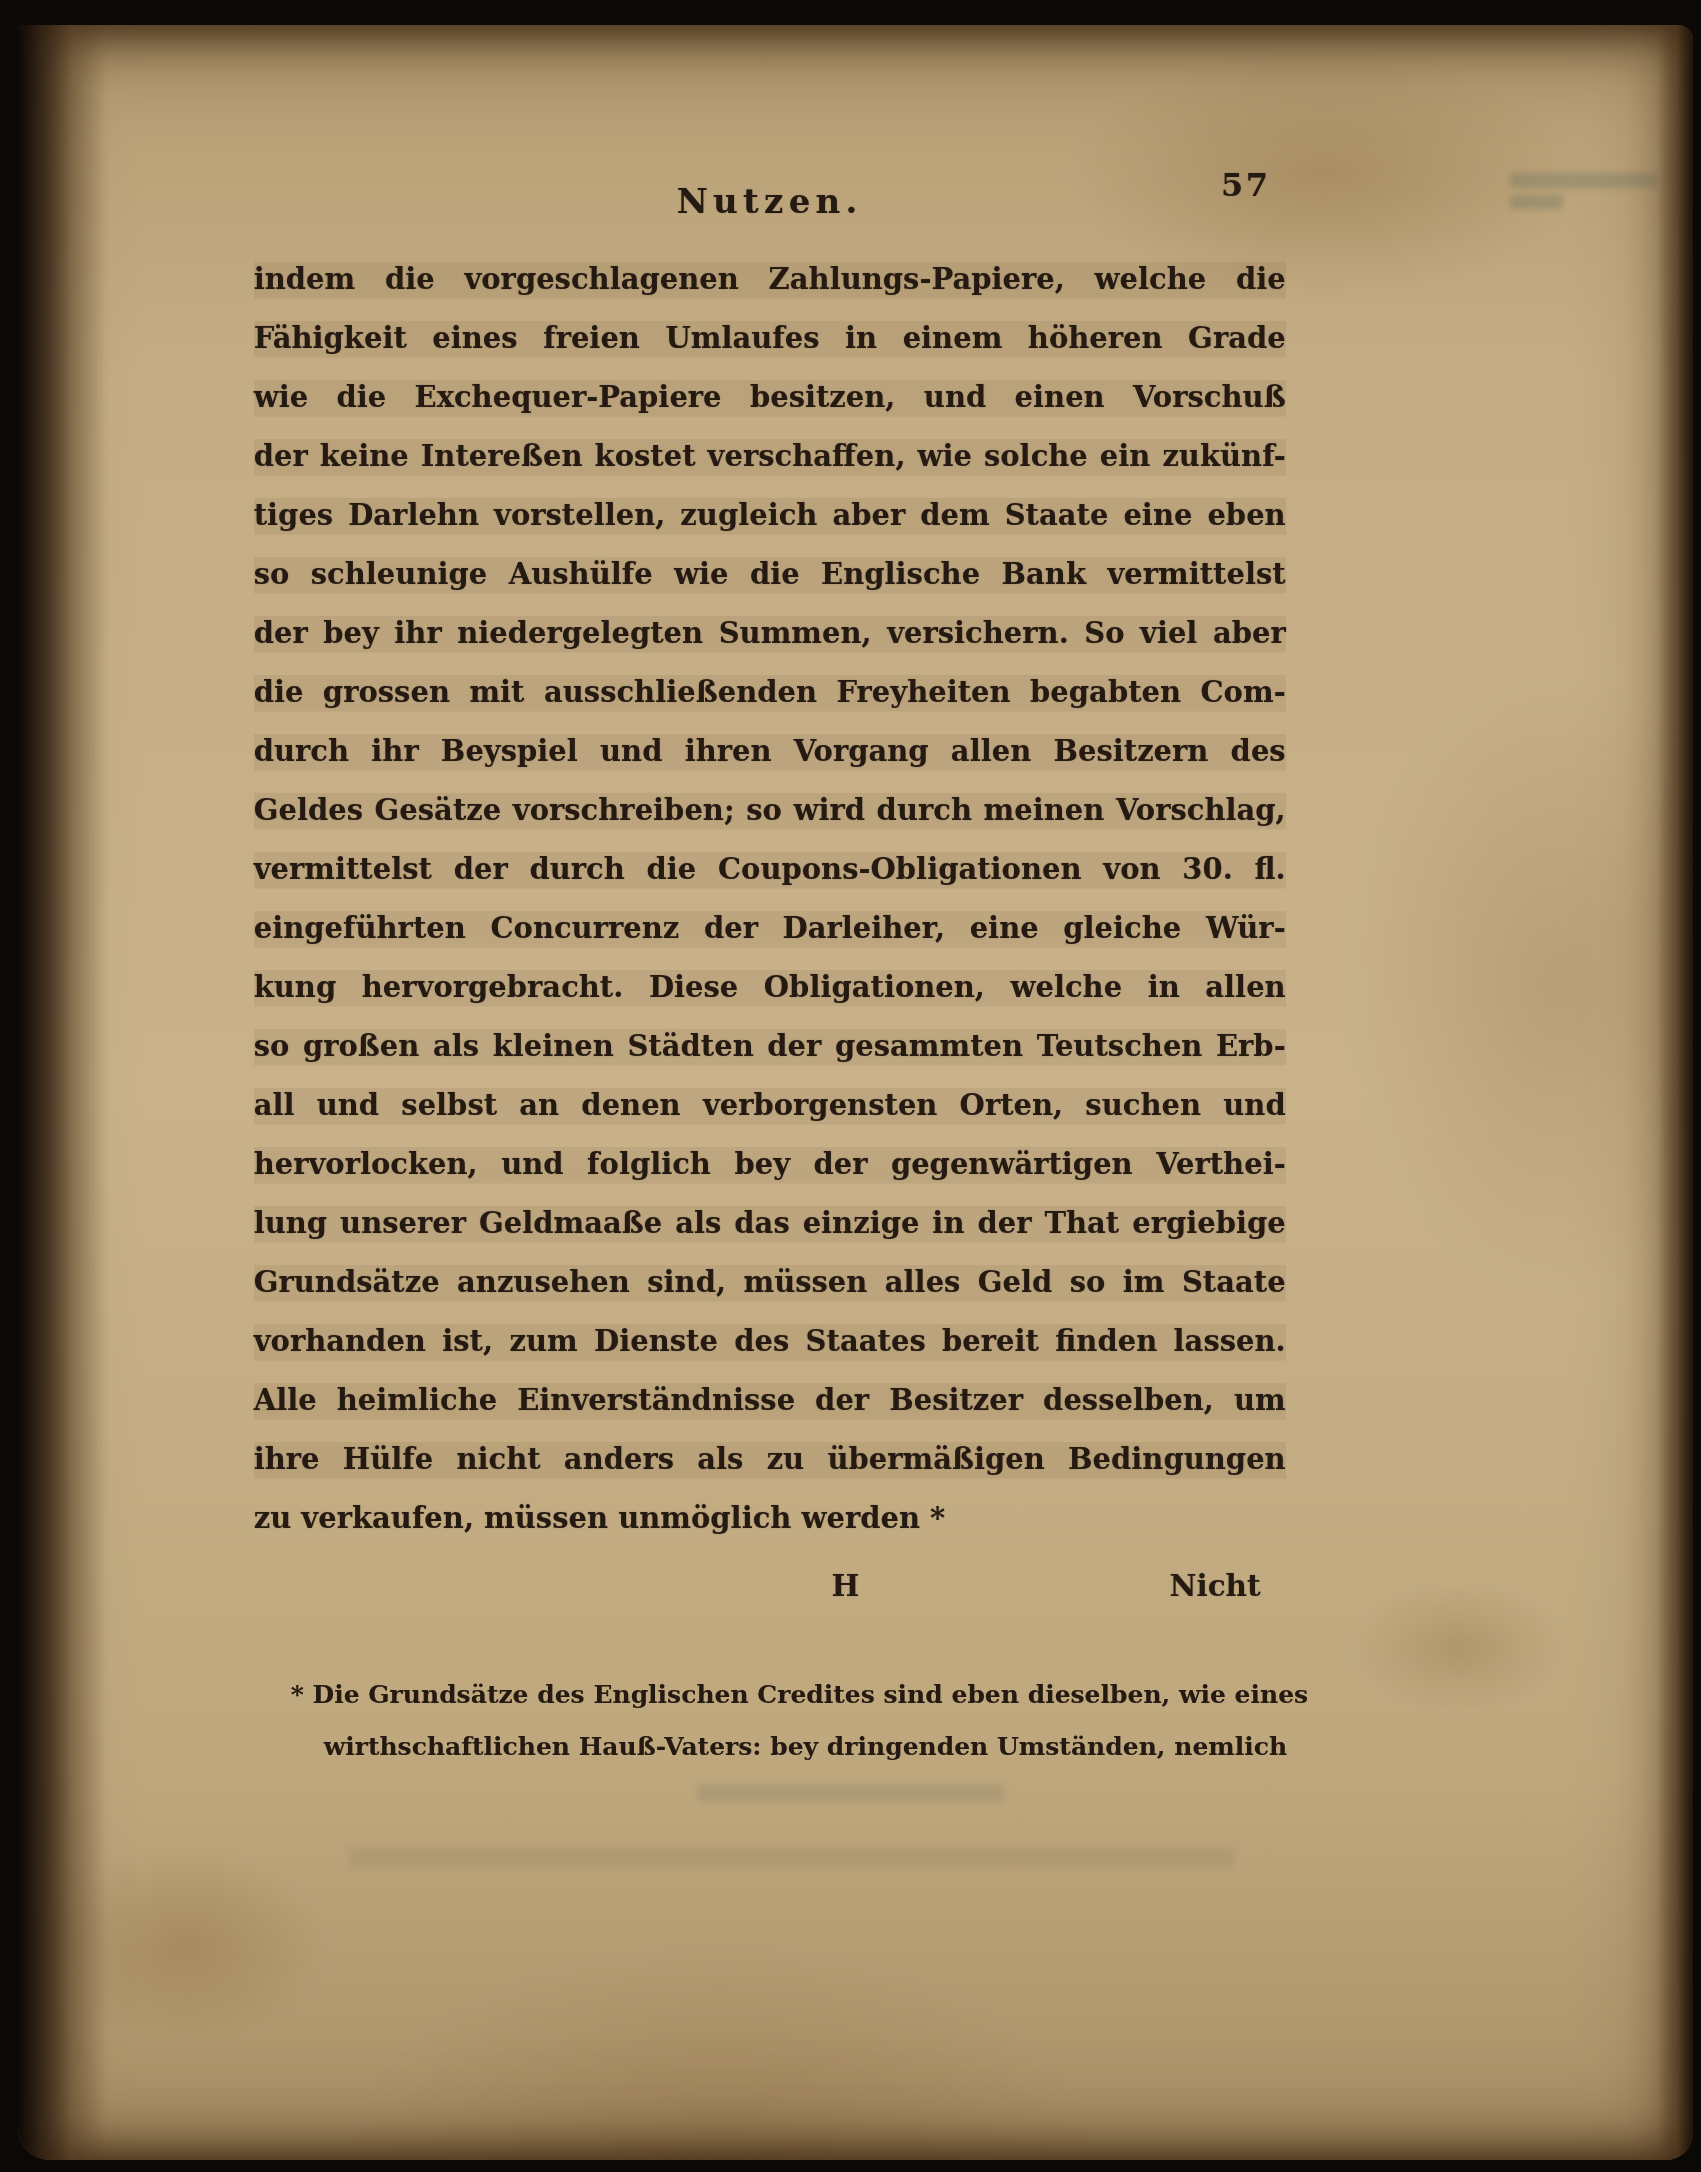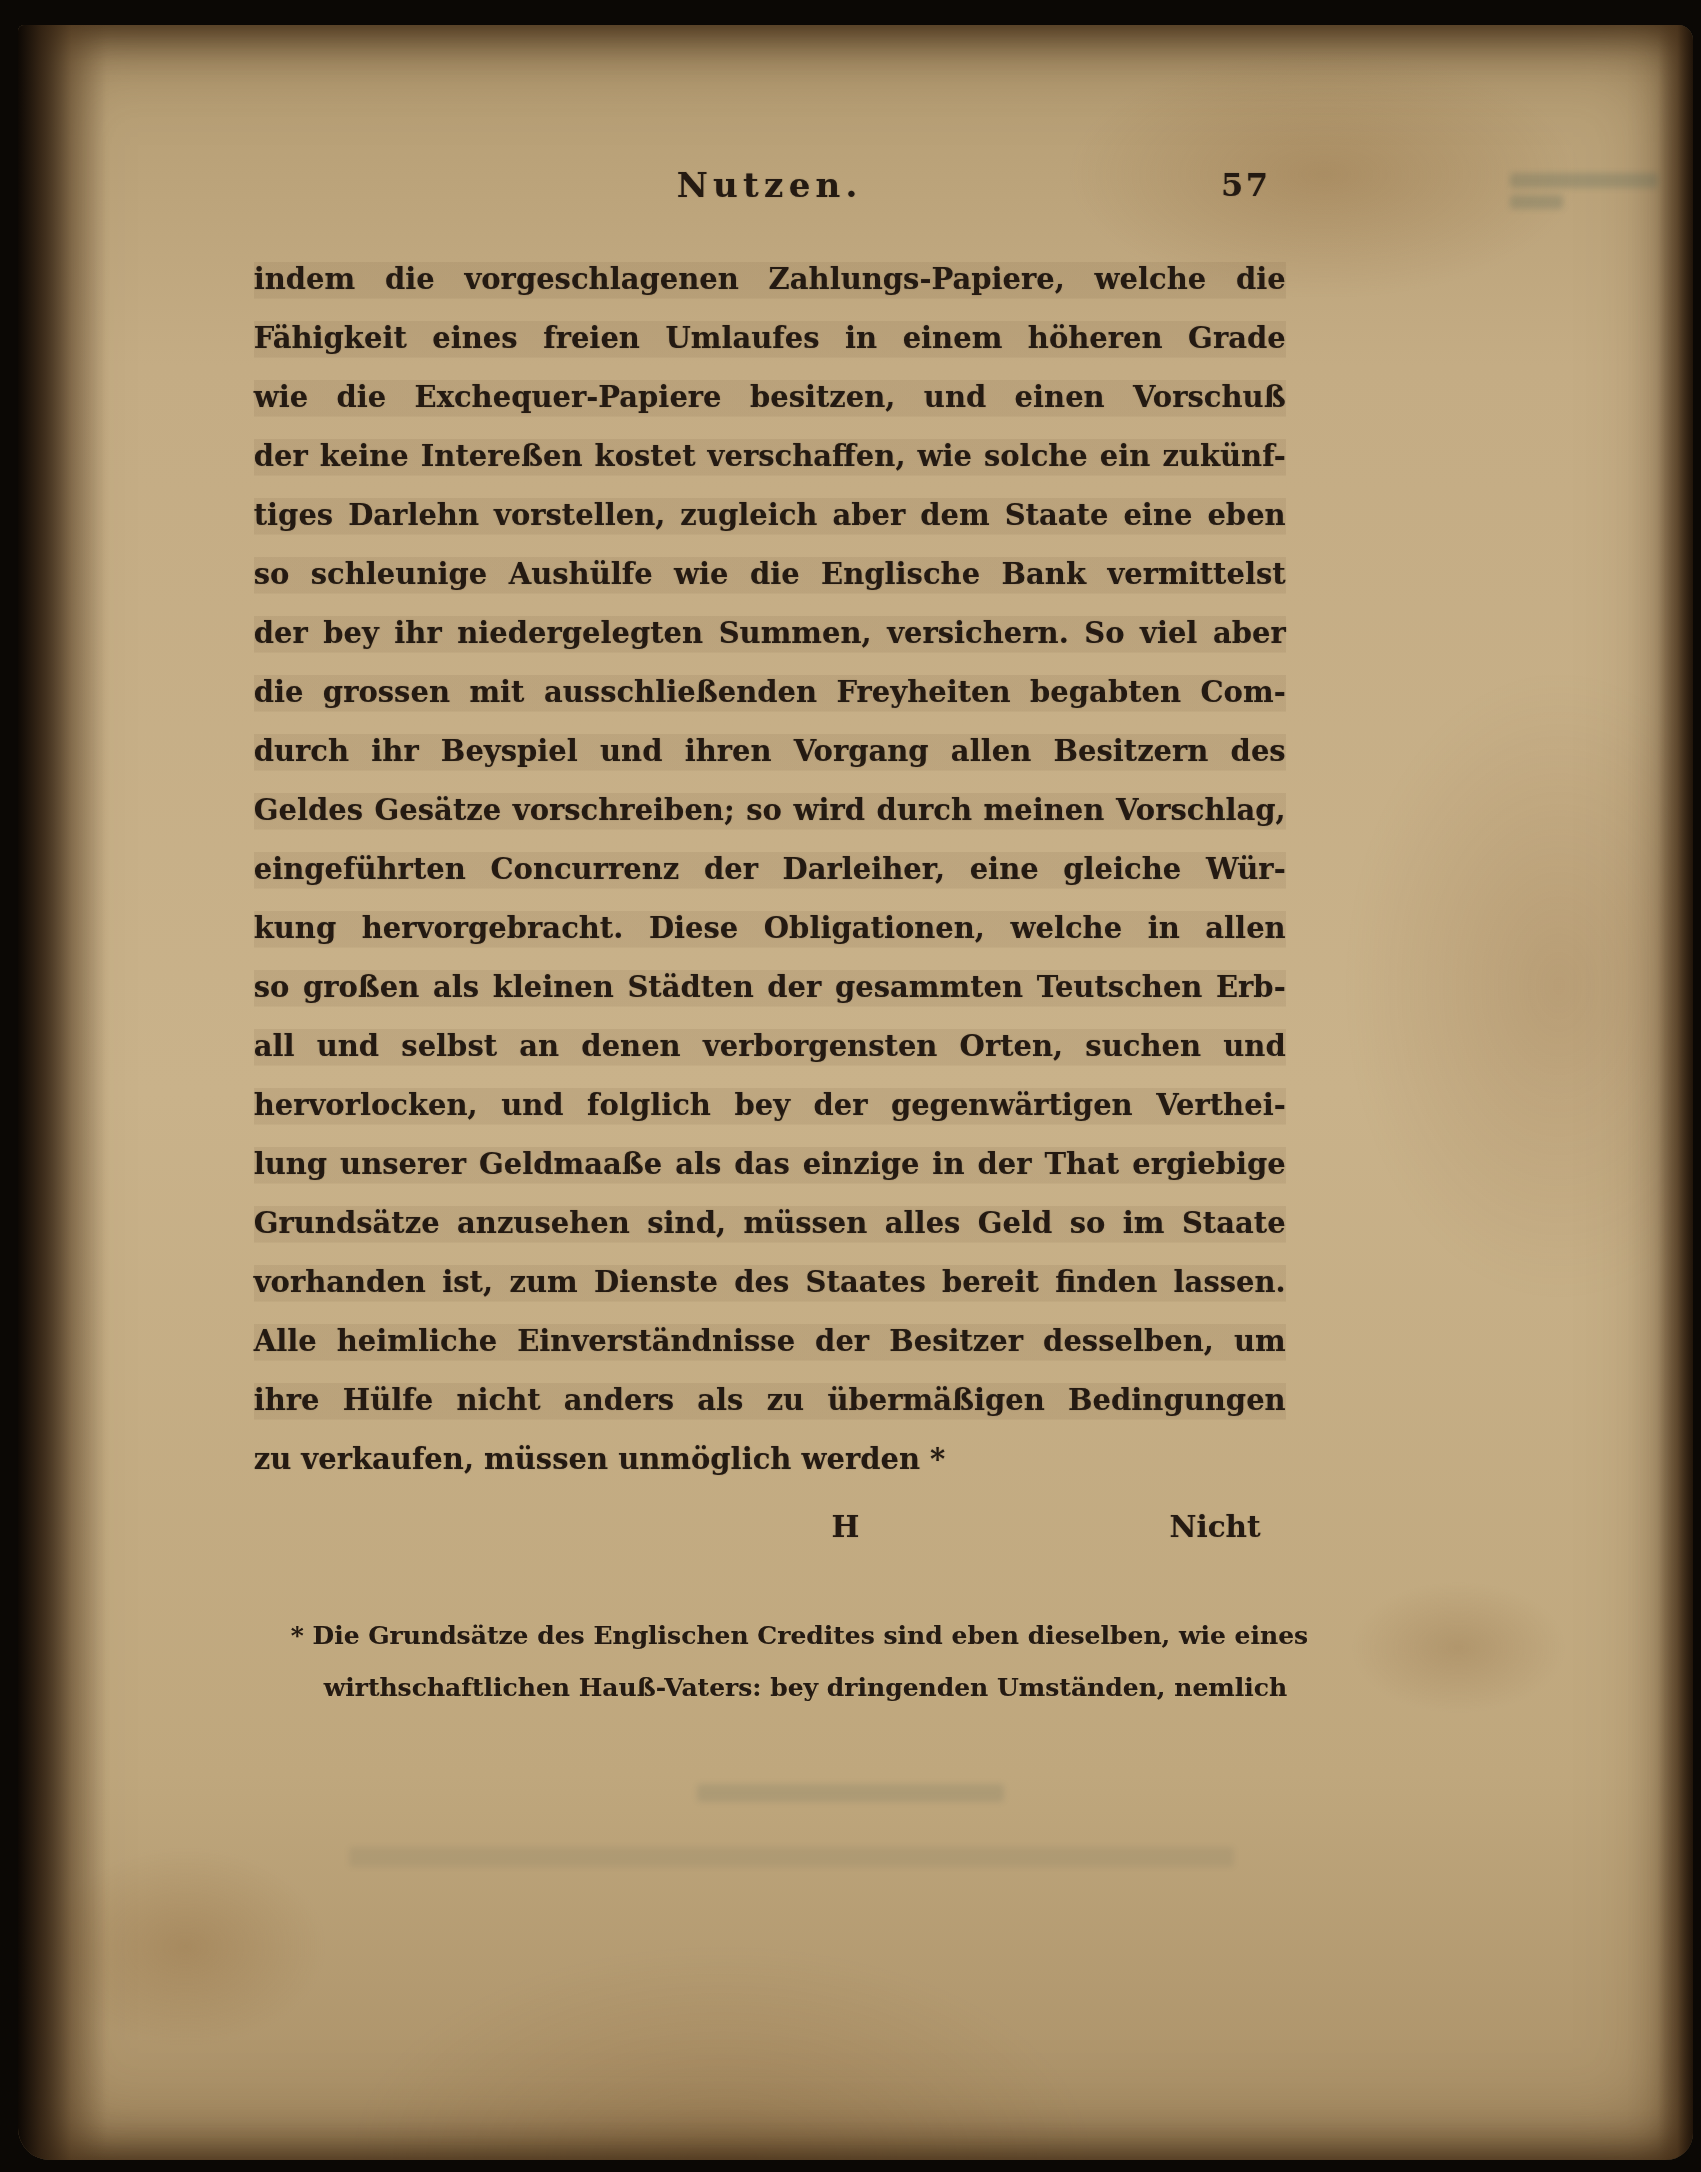--- a/index.html
+++ b/index.html
@@ -72,20 +72,21 @@
     height: 54px;
   }
   .running-title {
     position: absolute;
     left: 0; right: 0;
     text-align: center;
     font-size: 34px;
     font-weight: 700;
     letter-spacing: 5.3px;
     text-shadow: 0 0 1.2px rgba(36,26,18,0.4);
+    margin-top: 16px;
   }
   .page-number {
     position: absolute;
     right: 15.3px;
     top: 1.2px;
     font-size: 32px;
     font-weight: 700;
     letter-spacing: 2.4px;
     text-shadow: 0 0 1.2px rgba(36,26,18,0.4);
   }
@@ -193,20 +194,21 @@
         <div class="line">indem die vorgeschlagenen Zahlungs-Papiere, welche die</div>
         <div class="line">Fähigkeit eines freien Umlaufes in einem höheren Grade</div>
         <div class="line">wie die Exchequer-Papiere besitzen, und einen Vorschuß</div>
         <div class="line">der keine Intereßen kostet verschaffen, wie solche ein zukünf-</div>
         <div class="line">tiges Darlehn vorstellen, zugleich aber dem Staate eine eben</div>
         <div class="line">so schleunige Aushülfe wie die Englische Bank vermittelst</div>
         <div class="line">der bey ihr niedergelegten Summen, versichern. So viel aber</div>
         <div class="line">die grossen mit ausschließenden Freyheiten begabten Com-</div>
         <div class="line">durch ihr Beyspiel und ihren Vorgang allen Besitzern des</div>
         <div class="line">Geldes Gesätze vorschreiben; so wird durch meinen Vorschlag,</div>
+        <div class="line">vermittelst der durch die Coupons-Obligationen von 30. fl.</div>
         <div class="line">eingeführten Concurrenz der Darleiher, eine gleiche Wür-</div>
         <div class="line">kung hervorgebracht. Diese Obligationen, welche in allen</div>
         <div class="line">so großen als kleinen Städten der gesammten Teutschen Erb-</div>
         <div class="line">all und selbst an denen verborgensten Orten, suchen und</div>
         <div class="line">hervorlocken, und folglich bey der gegenwärtigen Verthei-</div>
         <div class="line">lung unserer Geldmaaße als das einzige in der That ergiebige</div>
         <div class="line">Grundsätze anzusehen sind, müssen alles Geld so im Staate</div>
         <div class="line">vorhanden ist, zum Dienste des Staates bereit finden lassen.</div>
         <div class="line">Alle heimliche Einverständnisse der Besitzer desselben, um</div>
         <div class="line">ihre Hülfe nicht anders als zu übermäßigen Bedingungen</div>

